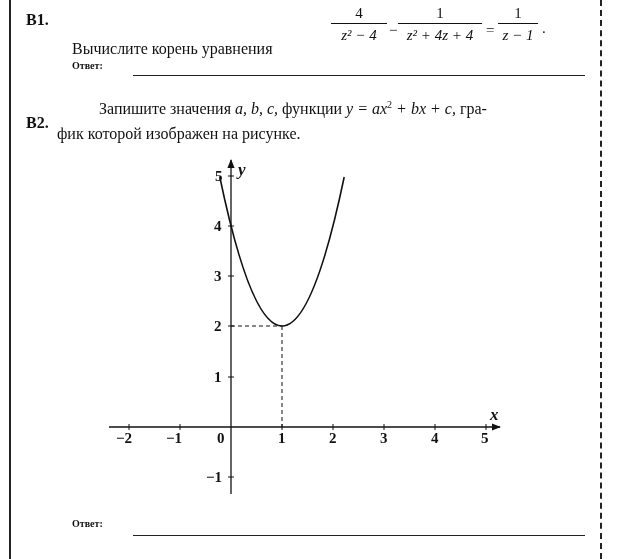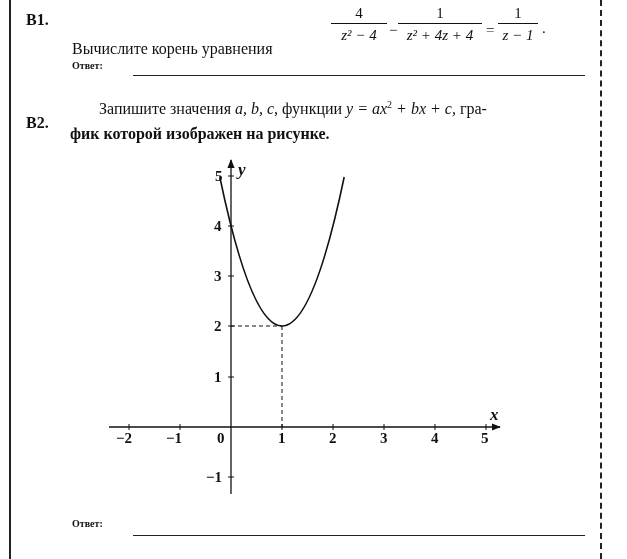--- a/index.html
+++ b/index.html
@@ -54,21 +54,21 @@
 <div class="answer-line" style="left:133px;top:75px;width:452px;"></div>
 
 <div class="task-num" style="left:26px;top:114px;">B2.</div>
 <div class="text" style="left:72px;top:99px;margin-left:27px;">
   <span>Запишите значения</span>
   <i class="v">a, b, c,</i>
   <span>функции</span>
   <i class="v">y = ax</i><sup>2</sup><i class="v"> + bx + c,</i>
   <span>гра-</span>
 </div>
-<div class="text" style="left:70px;top:125px;font-weight:bold;">фик которой изображен на рисунке.</div>
+<div class="text" style="left:57px;top:125px;">фик которой изображен на рисунке.</div>
 
 <svg width="627" height="559" style="position:absolute;left:0;top:0;">
   <defs>
     <marker id="arr" viewBox="0 0 10 10" refX="9" refY="5" markerWidth="7" markerHeight="7" orient="auto">
       <path d="M0,1 L10,5 L0,9 Z" fill="#111"></path>
     </marker>
   </defs>
 
   <line x1="109" y1="427" x2="500" y2="427" stroke="#111" stroke-width="1.3" marker-end="url(#arr)"></line>
 

